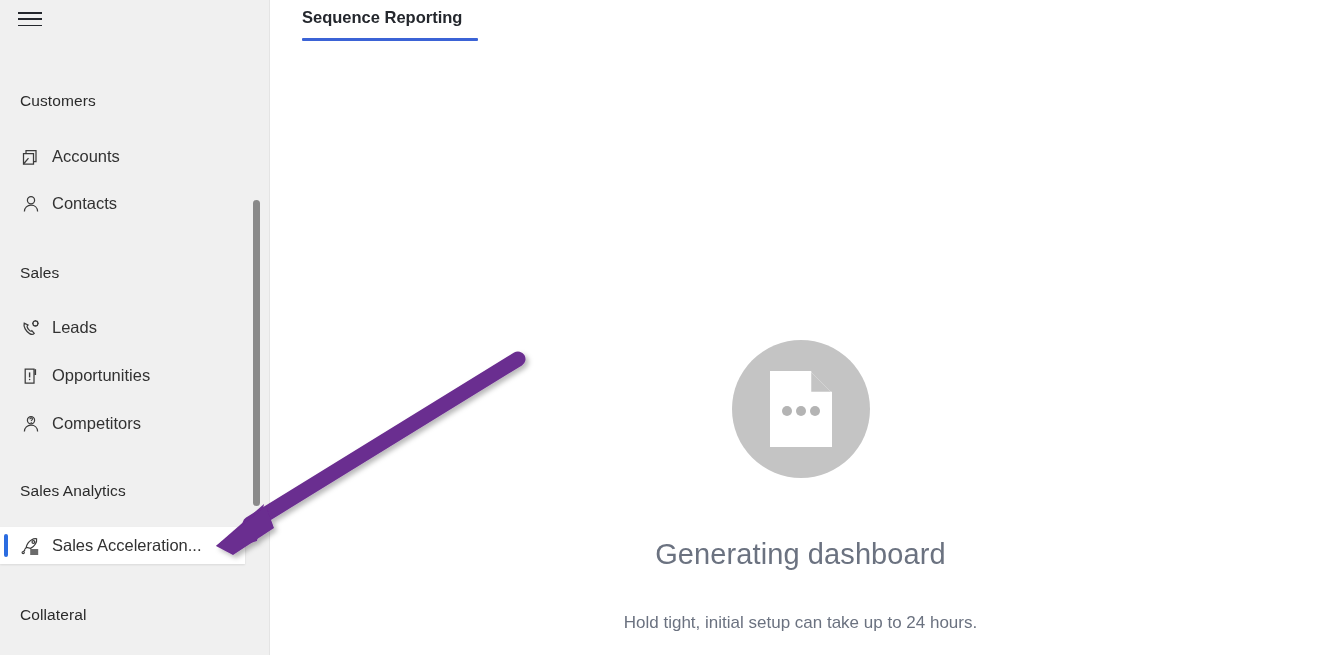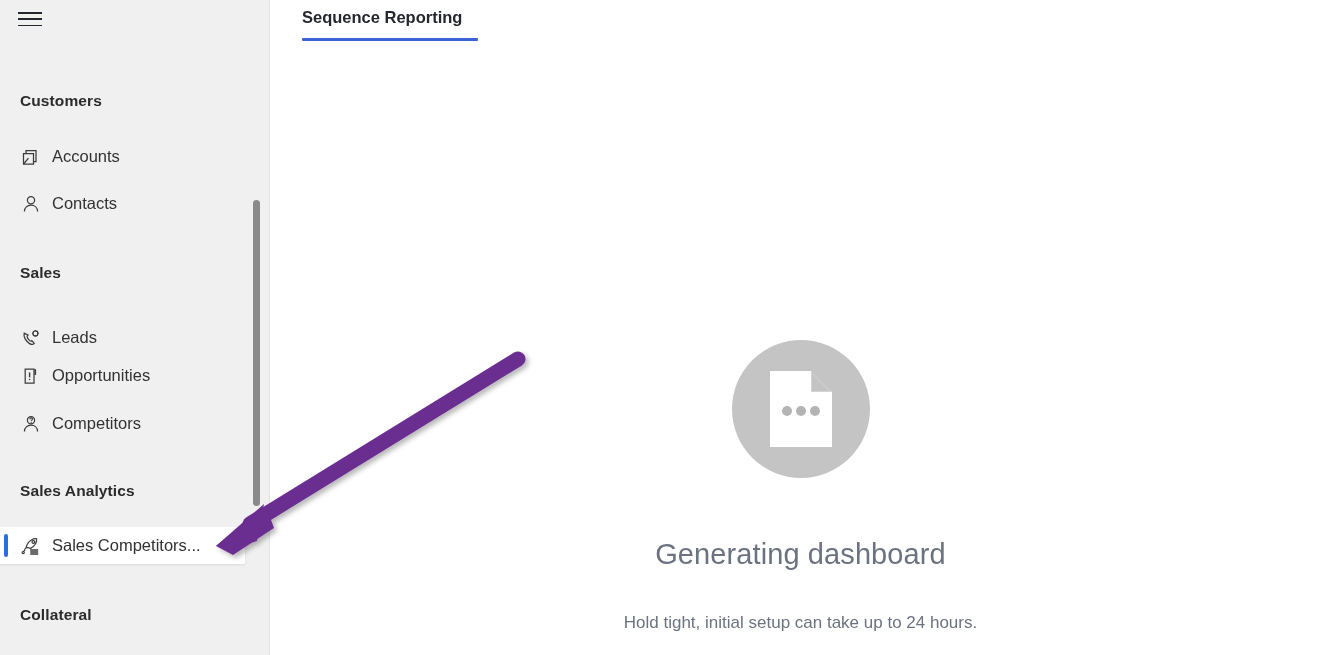--- a/index.html
+++ b/index.html
@@ -50,21 +50,21 @@
   .hamburger span {
     display: block;
     height: 1.5px;
     width: 24px;
     background: #24272d;
     border-radius: 0;
   }
 
   .nav-group-title {
     font-size: 15.5px;
-    font-weight: bold;
+    font-weight: normal;
     color: #2b2b2b;
     padding-left: 20px;
     letter-spacing: 0.1px;
   }
 
   .nav-item {
     display: flex;
     align-items: center;
     height: 37px;
     padding-left: 20px;
@@ -102,21 +102,21 @@
     height: 23px;
     background: #2b6ce0;
     border-radius: 2px;
   }
 
   
   .pos-customers   { position: absolute; top: 92px;  left: 0; right: 0; }
   .pos-accounts    { position: absolute; top: 138px; left: 0; right: 0; }
   .pos-contacts    { position: absolute; top: 185px; left: 0; right: 16px; }
   .pos-sales       { position: absolute; top: 264px; left: 0; right: 0; }
-  .pos-leads       { position: absolute; top: 319px; left: 0; right: 0; }
+  .pos-leads       { position: absolute; top: 309px; left: 0; right: 0; }
   .pos-opps        { position: absolute; top: 357px; left: 0; right: 0; }
   .pos-competitors { position: absolute; top: 405px; left: 0; right: 0; align-items: center; }
   .pos-salesan     { position: absolute; top: 482px; left: 0; right: 0; }
   .pos-salesaccel  { position: absolute; top: 527px; left: 0; right: 0; }
   .pos-collateral  { position: absolute; top: 606px; left: 0; right: 0; }
 
   .scroll-track {
     position: absolute;
     top: 0;
     left: 249px;
@@ -295,21 +295,21 @@
       <span class="sel-bar"></span>
       <span class="nav-icon">
         <svg width="22" height="22" viewBox="0 0 22 22" fill="none" stroke="#3b3b3b" stroke-width="1.2">
           <path d="M6.2 12.4 C6.2 12.4 7.2 7.6 11.4 5.0 C14.0 3.4 16.6 3.8 16.6 3.8 C16.6 3.8 17.0 6.4 15.4 9.0 C13.6 11.9 10.6 13.4 10.6 13.4 Z"></path>
           <circle cx="13.4" cy="7.0" r="1.4"></circle>
           <path d="M6.4 12.6 L4.4 14.6 M5.0 15.0 L3.3 16.7"></path>
           <circle cx="3.2" cy="17.6" r="1.1"></circle>
           <path d="M10.2 15.0 L18.2 15.0 M10.2 17.0 L18.2 17.0 M10.2 19.0 L18.2 19.0" stroke-width="1.3"></path>
         </svg>
       </span>
-      <span class="nav-label">Sales Competitors...</span>
+      <span class="nav-label">Sales Acceleration...</span>
     </div>
 
     <div class="nav-group-title pos-collateral">Collateral</div>
 
     <div class="scroll-track"></div>
     <div class="scroll-thumb"></div>
   </div>
 
   <div id="main">
 

